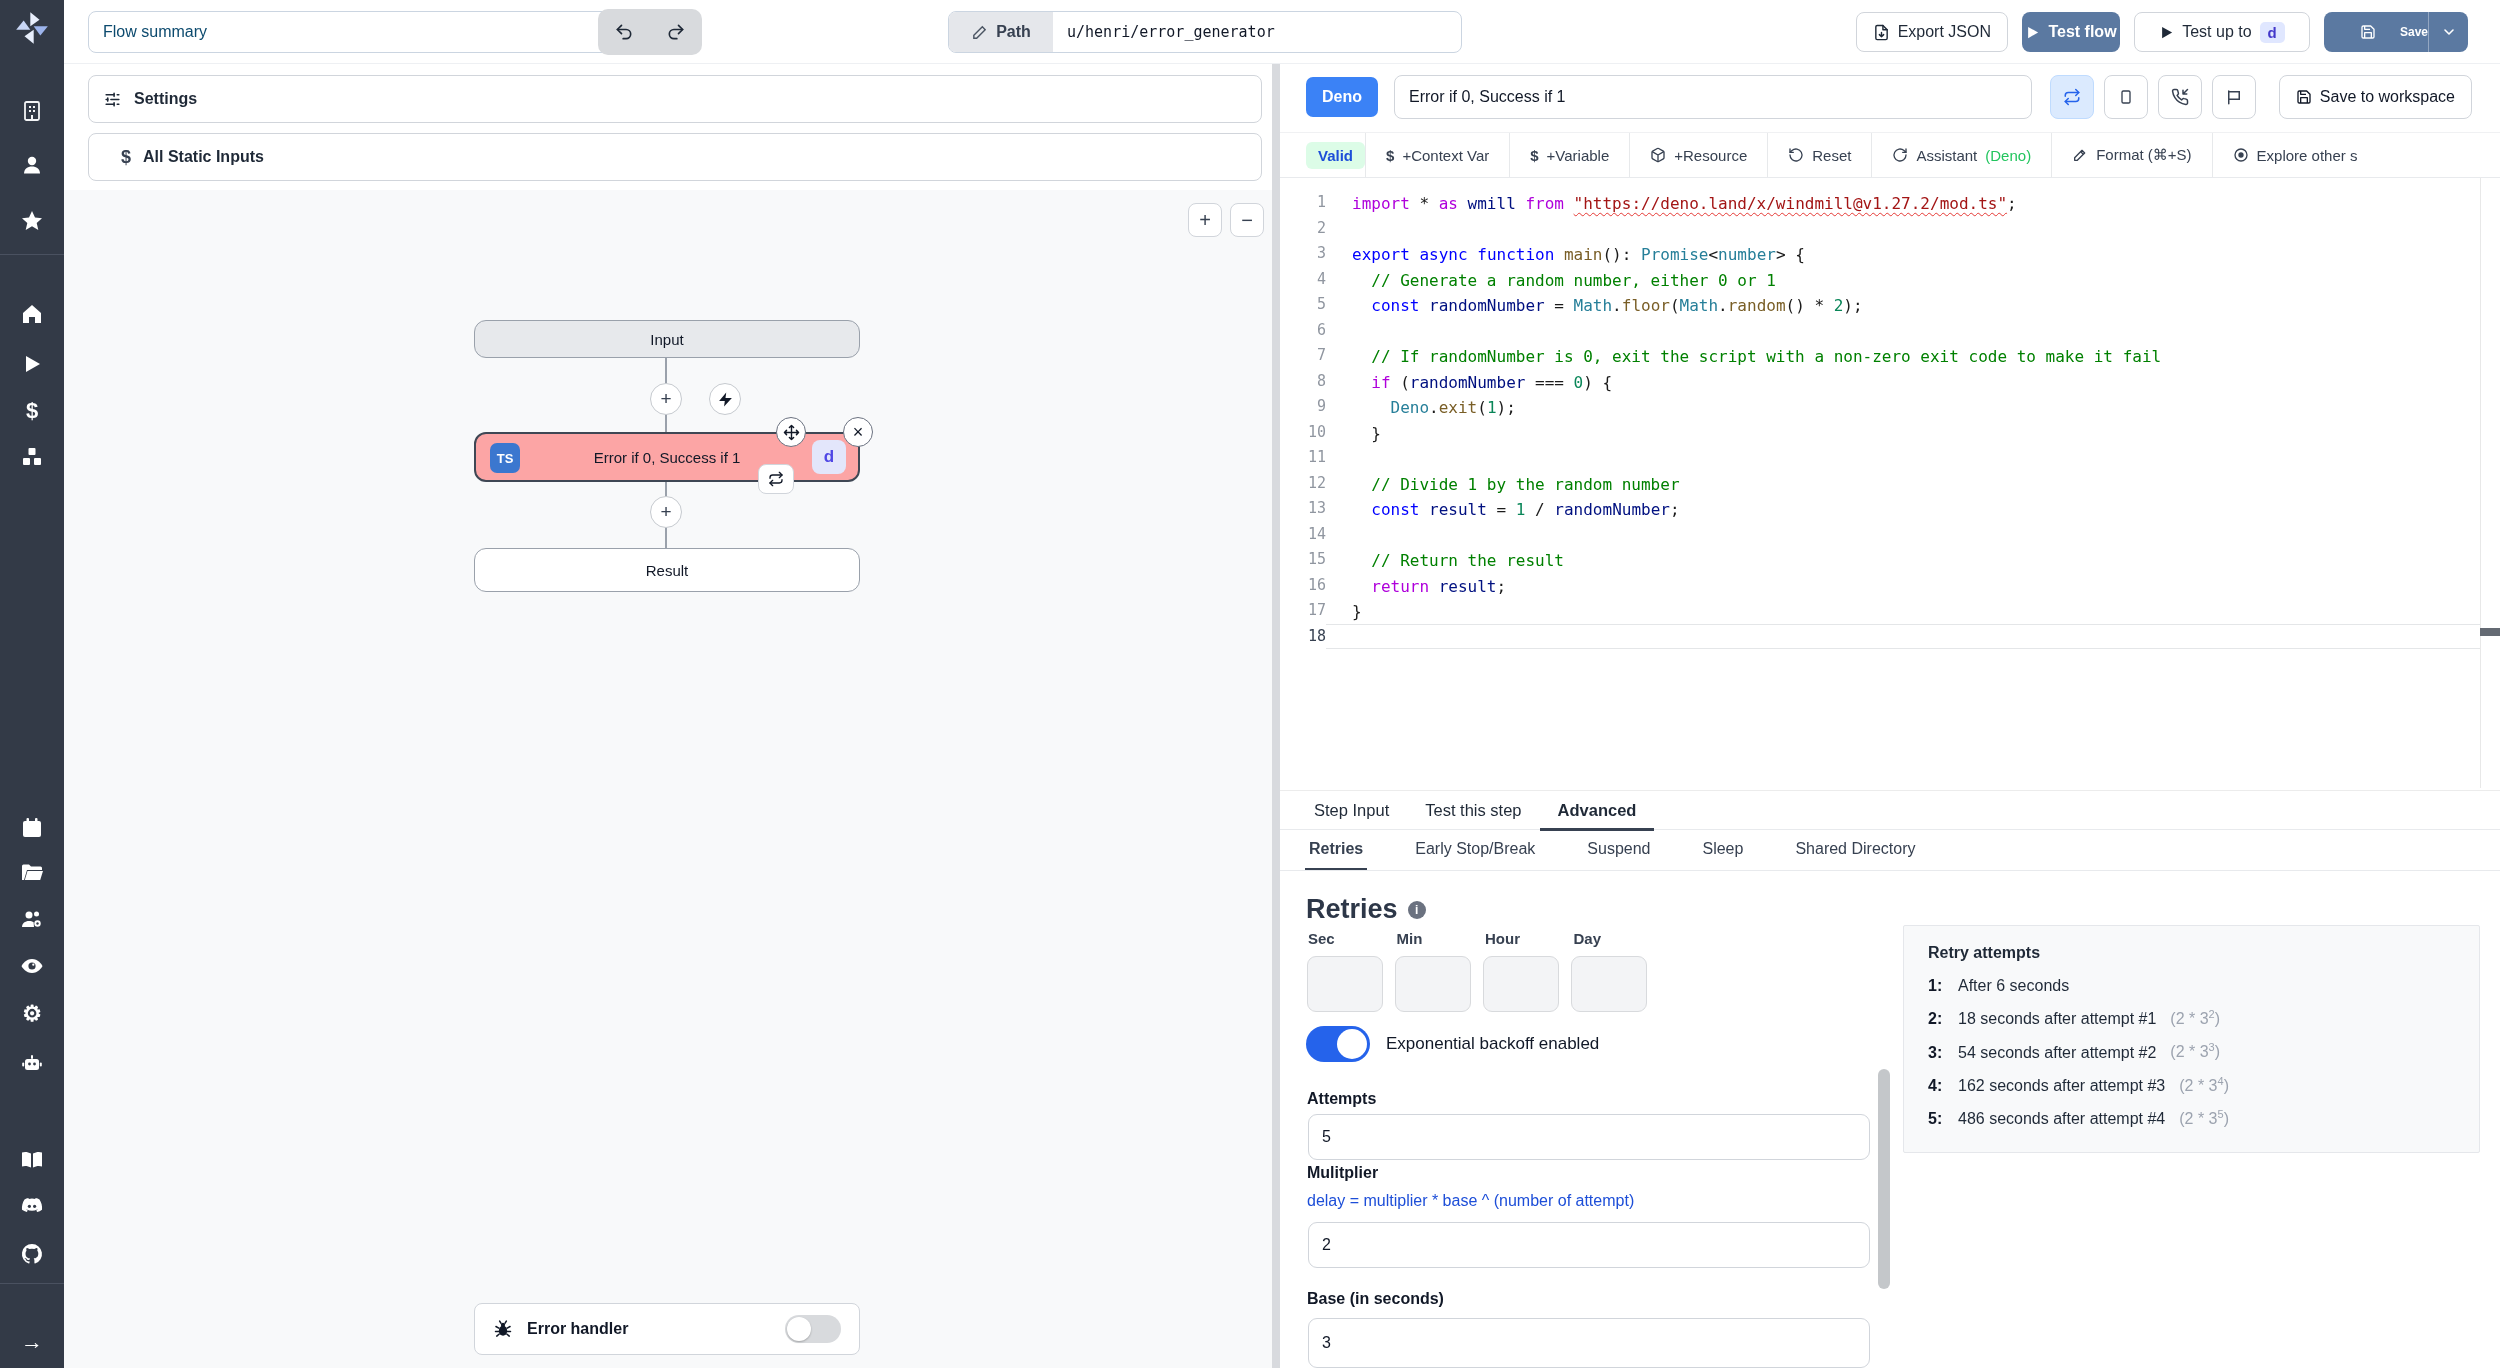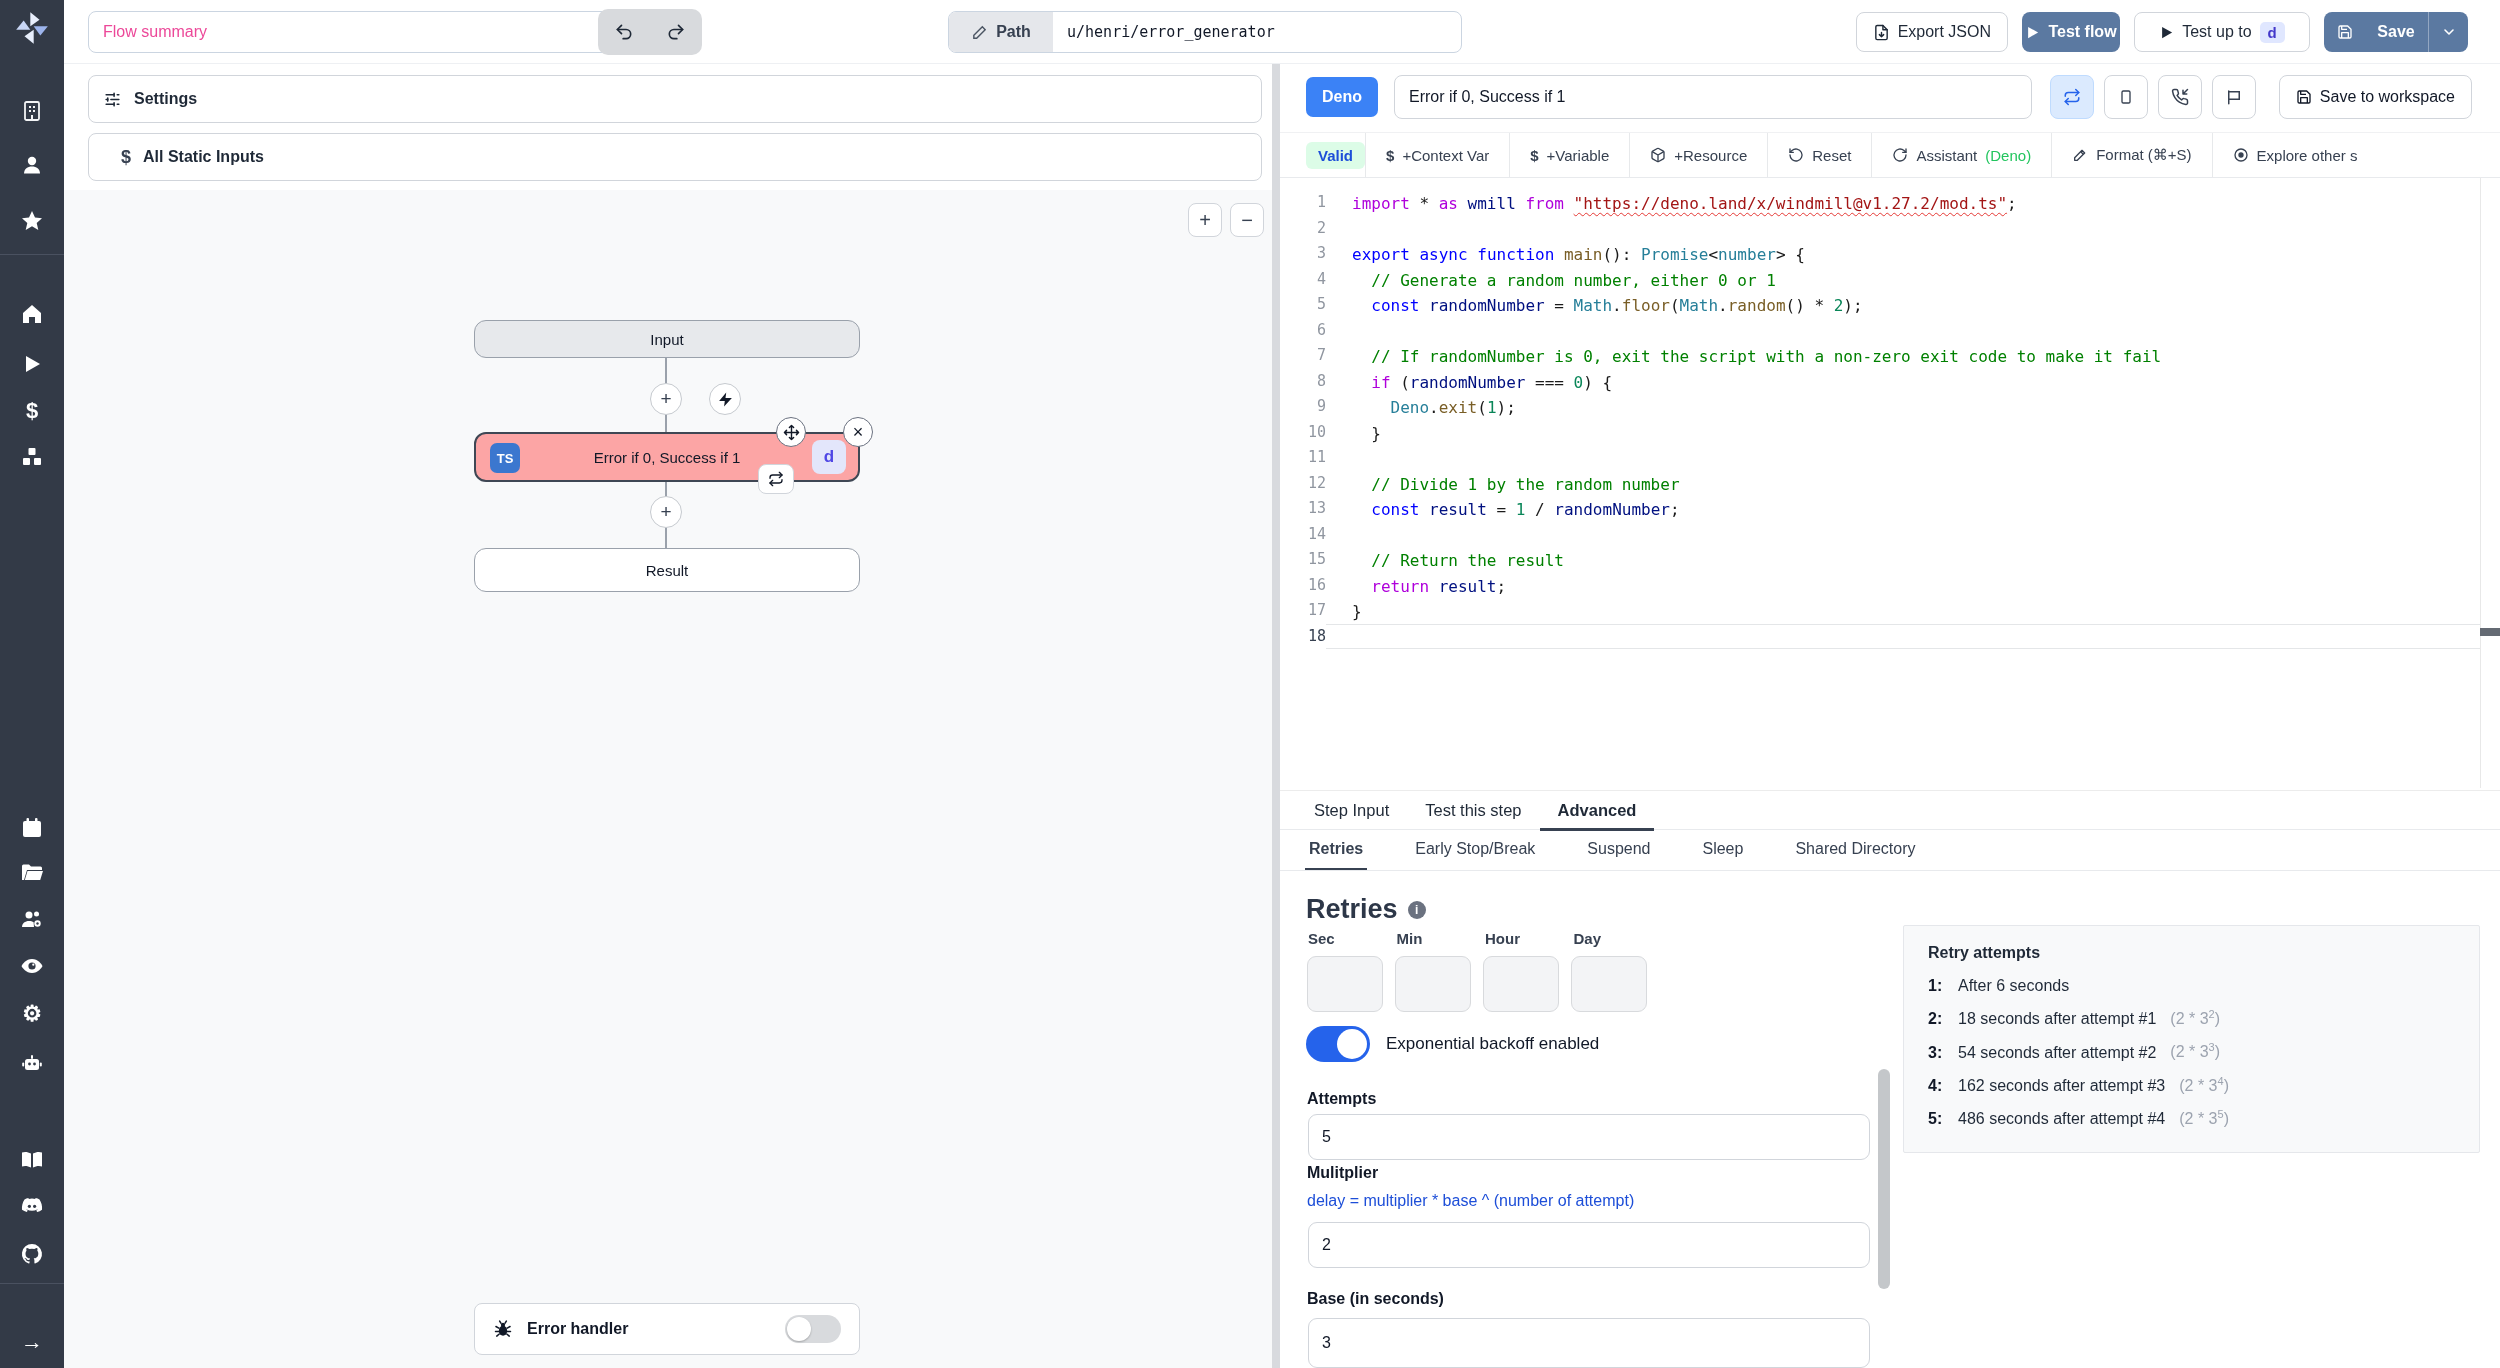--- a/index.html
+++ b/index.html
@@ -9,35 +9,35 @@
 
   
   .sidebar { position:absolute; left:0; top:0; width:64px; height:1368px; background:#333a47; z-index:30; }
   .side-ic { position:absolute; left:20px; width:24px; height:24px; color:#f3f4f6; }
   .side-ic.glyph { font-size:22px; line-height:24px; text-align:center; color:#fff; font-weight:700; }
   .side-div { position:absolute; left:0; width:64px; height:1px; background:#4a5160; }
   .logo { position:absolute; left:12px; top:8px; width:40px; height:40px; }
 
   
   .topbar { position:absolute; left:64px; top:0; width:2436px; height:64px; background:#fff; border-bottom:1px solid #eef0f3; z-index:20; }
-  .flow-summary { position:absolute; left:24px; top:11px; width:561px; height:42px; border:1px solid #cbd5e1; border-radius:8px; padding:0 14px; font-size:16px; color:#ec4899; display:flex; align-items:center; background:#fff; }
+  .flow-summary { position:absolute; left:24px; top:11px; width:561px; height:42px; border:1px solid #cbd5e1; border-radius:8px; padding:0 14px; font-size:16px; color:#0c4a6e; display:flex; align-items:center; background:#fff; }
   .undoredo { position:absolute; left:534px; top:9px; width:104px; height:46px; background:#d8dadd; border-radius:10px; display:flex; }
   .ur-btn { flex:1; display:flex; align-items:center; justify-content:center; color:#1f2937; cursor:pointer; }
   .path-group { position:absolute; left:884px; top:11px; width:514px; height:42px; border:1px solid #cbd5e1; border-radius:8px; display:flex; overflow:hidden; background:#fff; }
   .path-label { width:104px; background:#e5e7eb; display:flex; align-items:center; justify-content:center; gap:8px; font-weight:700; color:#374151; font-size:16px; }
   .path-input { flex:1; display:flex; align-items:center; padding:0 14px; font-family:"DejaVu Sans Mono", monospace; font-size:15px; color:#111827; }
   .tb-right { position:absolute; right:32px; top:12px; height:40px; display:flex; gap:14px; }
   .btn { height:40px; border-radius:8px; display:flex; align-items:center; justify-content:center; gap:8px; font-size:16px; cursor:pointer; white-space:nowrap; }
   .btn.ghost { background:#fff; border:1px solid #d1d5db; color:#1f2937; padding:0 16px; }
   .btn.blue { background:#5b79a1; color:#fff; font-weight:600; }
   .btn-testflow { width:98px; }
   .btn-testupto { width:176px; }
   .badge-d { background:#e0e7ff; color:#4338ca; font-weight:700; border-radius:5px; padding:2px 8px; font-size:15px; }
   .save-group { display:flex; width:144px; height:40px; border-radius:8px; overflow:hidden; background:#5b79a1; color:#fff; }
-  .save-main { flex:1; display:flex; align-items:center; justify-content:center; gap:24px; font-weight:600; font-size:16px; cursor:pointer; }
+  .save-main { flex:1; display:flex; align-items:center; justify-content:flex-end; gap:24px; font-weight:600; font-size:12px; cursor:pointer; }
   .save-caret { width:40px; border-left:1px solid rgba(255,255,255,.35); display:flex; align-items:center; justify-content:center; cursor:pointer; }
 
   
   .left-panel { position:absolute; left:64px; top:64px; width:1208px; height:1304px; background:#fff; overflow:hidden; }
   .collapse-row { position:absolute; left:24px; width:1174px; height:48px; border:1px solid #d1d5db; border-radius:8px; background:#fff; display:flex; align-items:center; gap:12px; padding:0 14px; font-size:16px; font-weight:700; color:#1f2937; cursor:pointer; }
   .row-settings { top:11px; }
   .row-inputs { top:69px; }
   .canvas { position:absolute; left:0; top:126px; width:1208px; height:1178px; background:#f8f9fa; }
   .zoom-btns { position:absolute; right:8px; top:13px; display:flex; gap:8px; }
   .zoom-btn { width:34px; height:34px; border:1px solid #d1d5db; border-radius:8px; background:#fff; display:flex; align-items:center; justify-content:center; font-size:20px; color:#374151; cursor:pointer; }

